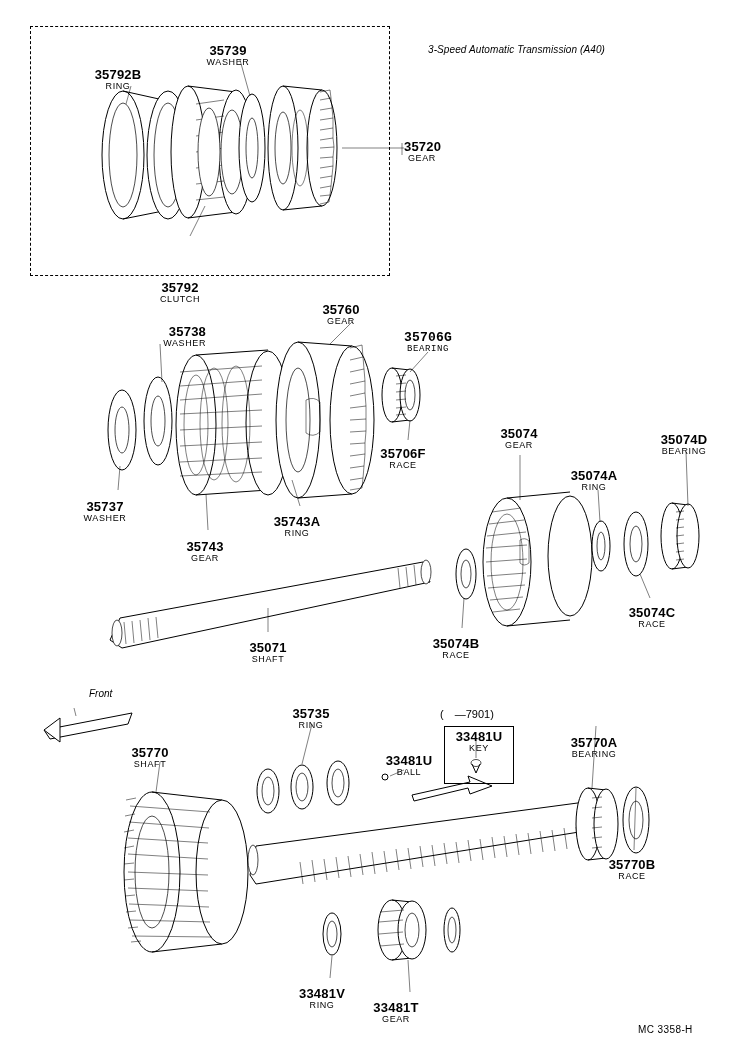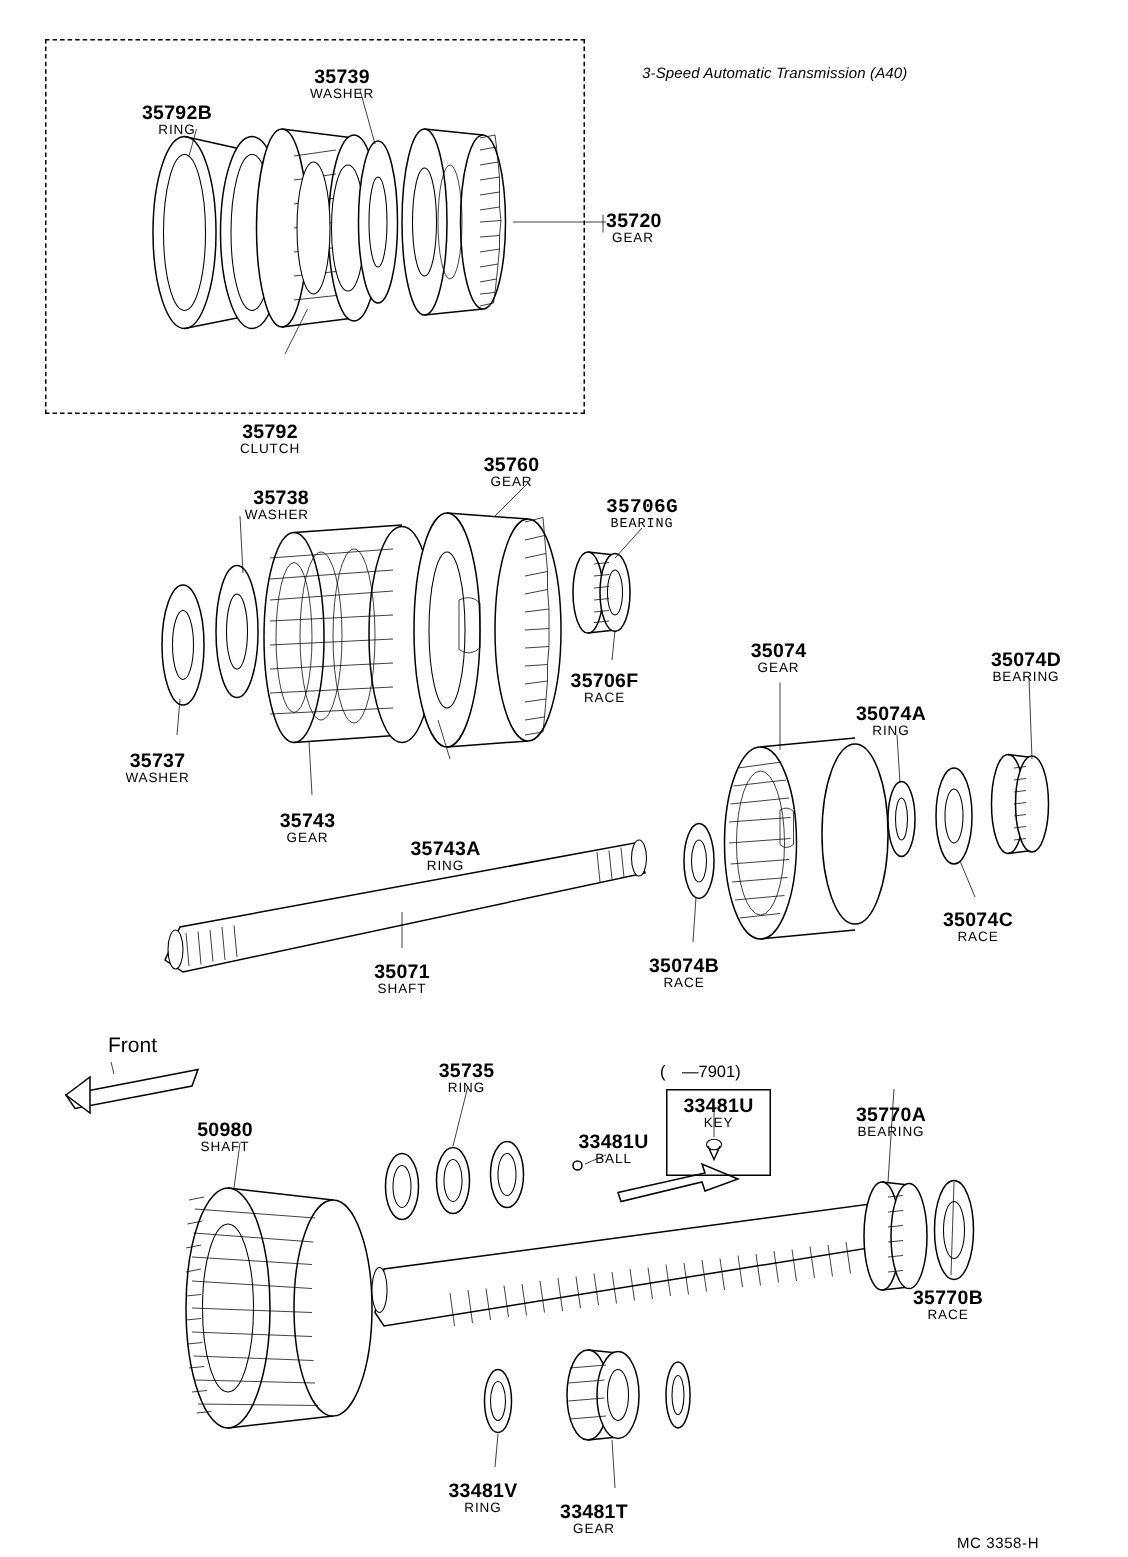--- a/index.html
+++ b/index.html
@@ -57,22 +57,24 @@
     border: 1px solid #000;
     box-sizing: border-box;
   }
   .yearlbl {
     position: absolute;
     font-size: 11px;
     white-space: nowrap;
   }
   .frontlbl {
     position: absolute;
-    font-size: 14px;
+    font-size: 10px;
+    font-style: italic;
     white-space: nowrap;
+    margin-left: 17px;
   }
   svg.art {
     position: absolute;
     left: 0;
     top: 0;
     width: 752px;
     height: 1038px;
     pointer-events: none;
   }
   .st { fill: none; stroke: #000; stroke-width: 1; }
@@ -376,21 +378,21 @@
     <span class="sub">RACE</span>
   </div>
   <div class="lbl" style="left:49px; top:500px; width:112px;">
     <span class="num">35737</span>
     <span class="sub">WASHER</span>
   </div>
   <div class="lbl" style="left:149px; top:540px; width:112px;">
     <span class="num">35743</span>
     <span class="sub">GEAR</span>
   </div>
-  <div class="lbl" style="left:241px; top:515px; width:112px;margin-top:44px;">
+  <div class="lbl" style="left:241px; top:515px; width:112px;">
     <span class="num">35743A</span>
     <span class="sub">RING</span>
   </div>
   <div class="lbl" style="left:212px; top:641px; width:112px;">
     <span class="num">35071</span>
     <span class="sub">SHAFT</span>
   </div>
 
   <div class="lbl" style="left:255px; top:707px; width:112px;">
     <span class="num">35735</span>
@@ -398,21 +400,21 @@
   </div>
   <div class="lbl" style="left:353px; top:754px; width:112px;">
     <span class="num">33481U</span>
     <span class="sub">BALL</span>
   </div>
   <div class="lbl" style="left:538px; top:709px; width:112px;margin-top:27px;">
     <span class="num">35770A</span>
     <span class="sub">BEARING</span>
   </div>
   <div class="lbl" style="left:94px; top:746px; width:112px;">
-    <span class="num">50980</span>
+    <span class="num">35770</span>
     <span class="sub">SHAFT</span>
   </div>
   <div class="lbl" style="left:576px; top:858px; width:112px;">
     <span class="num">35770B</span>
     <span class="sub">RACE</span>
   </div>
   <div class="lbl" style="left:266px; top:987px; width:112px;">
     <span class="num">33481V</span>
     <span class="sub">RING</span>
   </div>

